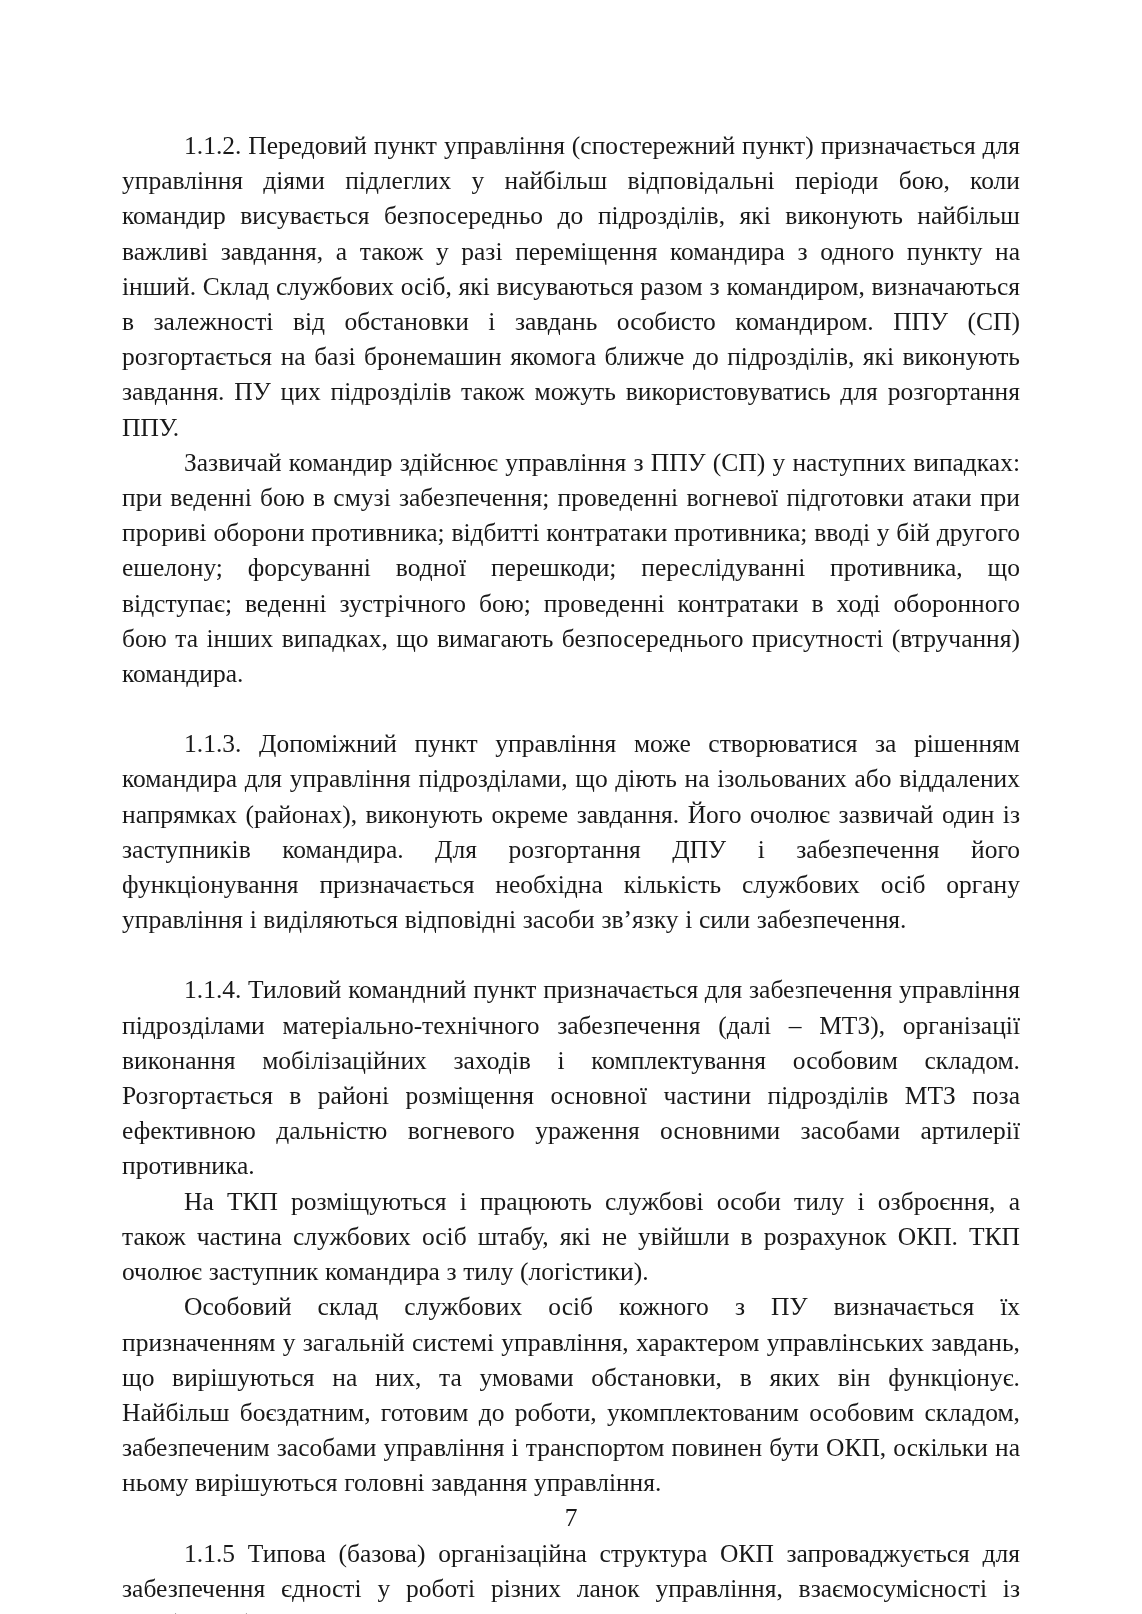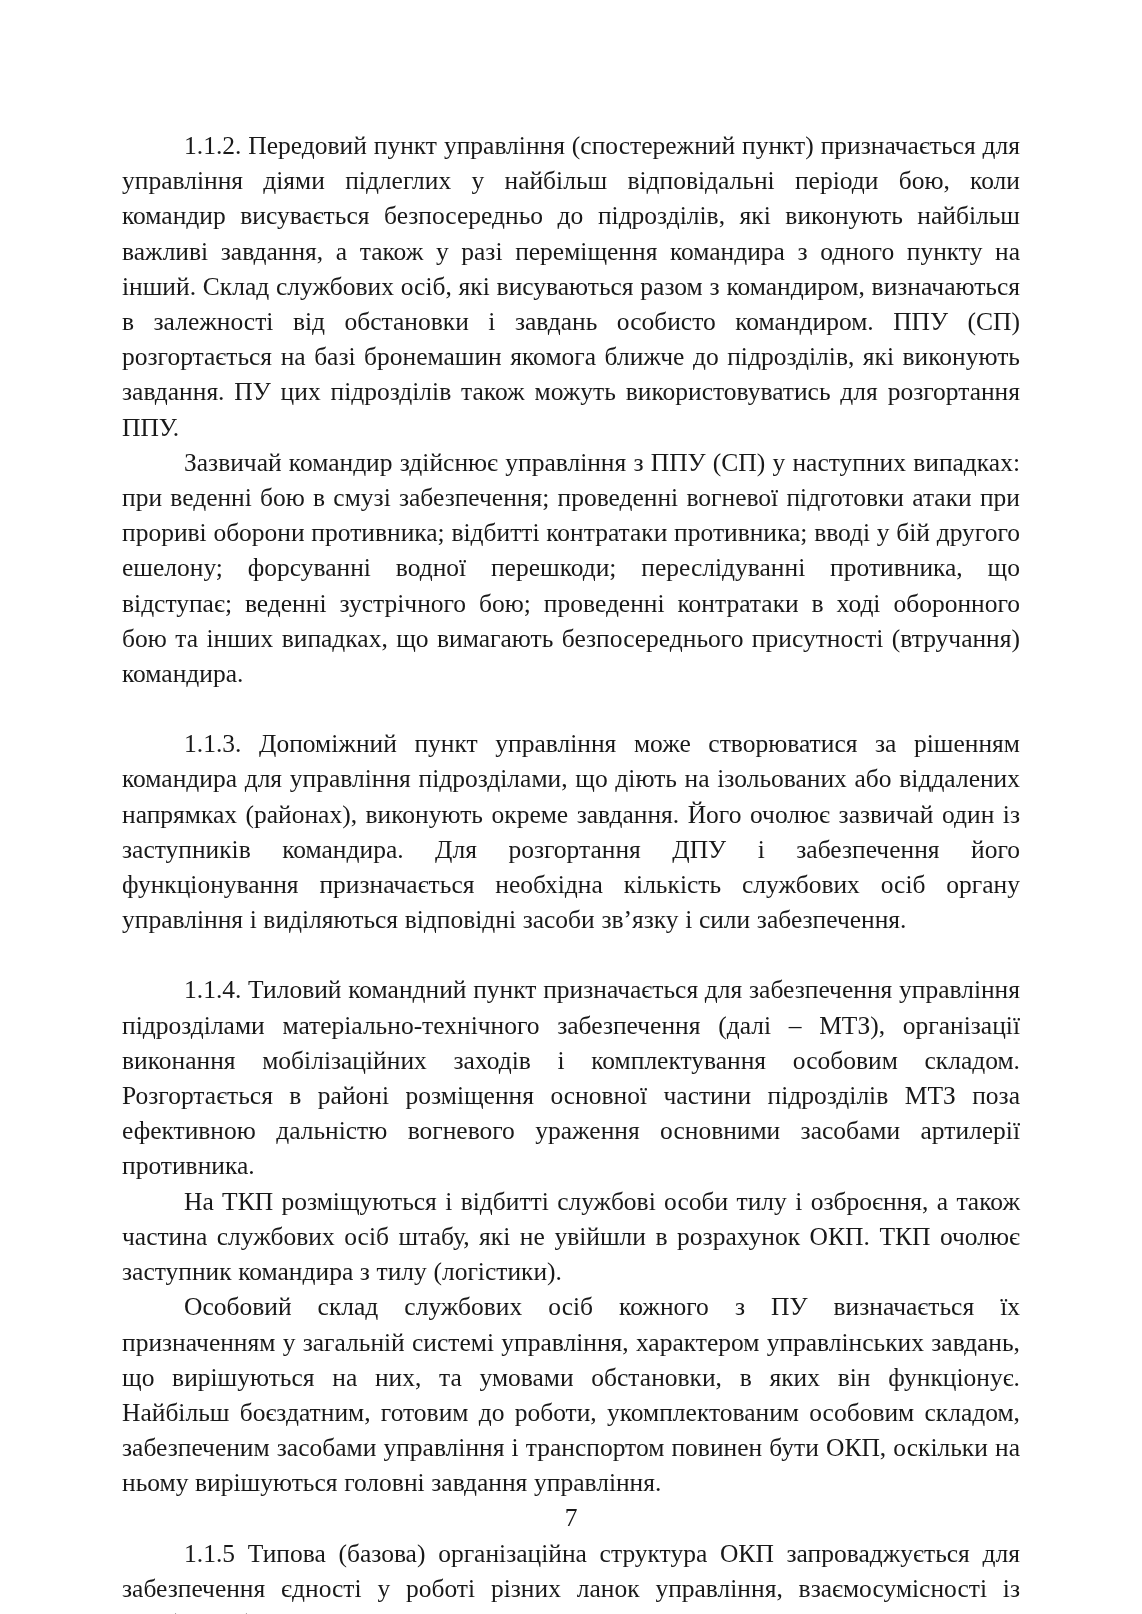--- a/index.html
+++ b/index.html
@@ -65,21 +65,21 @@
     <div class="block-gap"></div>
 
     <div>
       <p class="para">1.1.3. Допоміжний пункт управління може створюватися за рішенням командира для управління підрозділами, що діють на ізольованих або віддалених напрямках (районах), виконують окреме завдання. Його очолює зазвичай один із заступників командира. Для розгортання ДПУ і забезпечення його функціонування призначається необхідна кількість службових осіб органу управління і виділяються відповідні засоби зв’язку і сили забезпечення.</p>
     </div>
 
     <div class="block-gap"></div>
 
     <div>
       <p class="para">1.1.4. Тиловий командний пункт призначається для забезпечення управління підрозділами матеріально-технічного забезпечення (далі – МТЗ), організації виконання мобілізаційних заходів і комплектування особовим складом. Розгортається в районі розміщення основної частини підрозділів МТЗ поза ефективною дальністю вогневого ураження основними засобами артилерії противника.</p>
-      <p class="para">На ТКП розміщуються і відбитті службові особи тилу і озброєння, а також частина службових осіб штабу, які не увійшли в розрахунок ОКП. ТКП очолює заступник командира з тилу (логістики).</p>
+      <p class="para">На ТКП розміщуються і працюють службові особи тилу і озброєння, а також частина службових осіб штабу, які не увійшли в розрахунок ОКП. ТКП очолює заступник командира з тилу (логістики).</p>
       <p class="para">Особовий склад службових осіб кожного з ПУ визначається їх призначенням у загальній системі управління, характером управлінських завдань, що вирішуються на них, та умовами обстановки, в яких він функціонує. Найбільш боєздатним, готовим до роботи, укомплектованим особовим складом, забезпеченим засобами управління і транспортом повинен бути ОКП, оскільки на ньому вирішуються головні завдання управління.</p>
     </div>
 
     <div class="block-gap"></div>
 
     <div>
       <p class="para">1.1.5 Типова (базова) організаційна структура ОКП запроваджується для забезпечення єдності у роботі різних ланок управління, взаємосумісності із штабами збройних сил країн – членів НАТО</p>
 
     </div>
 

